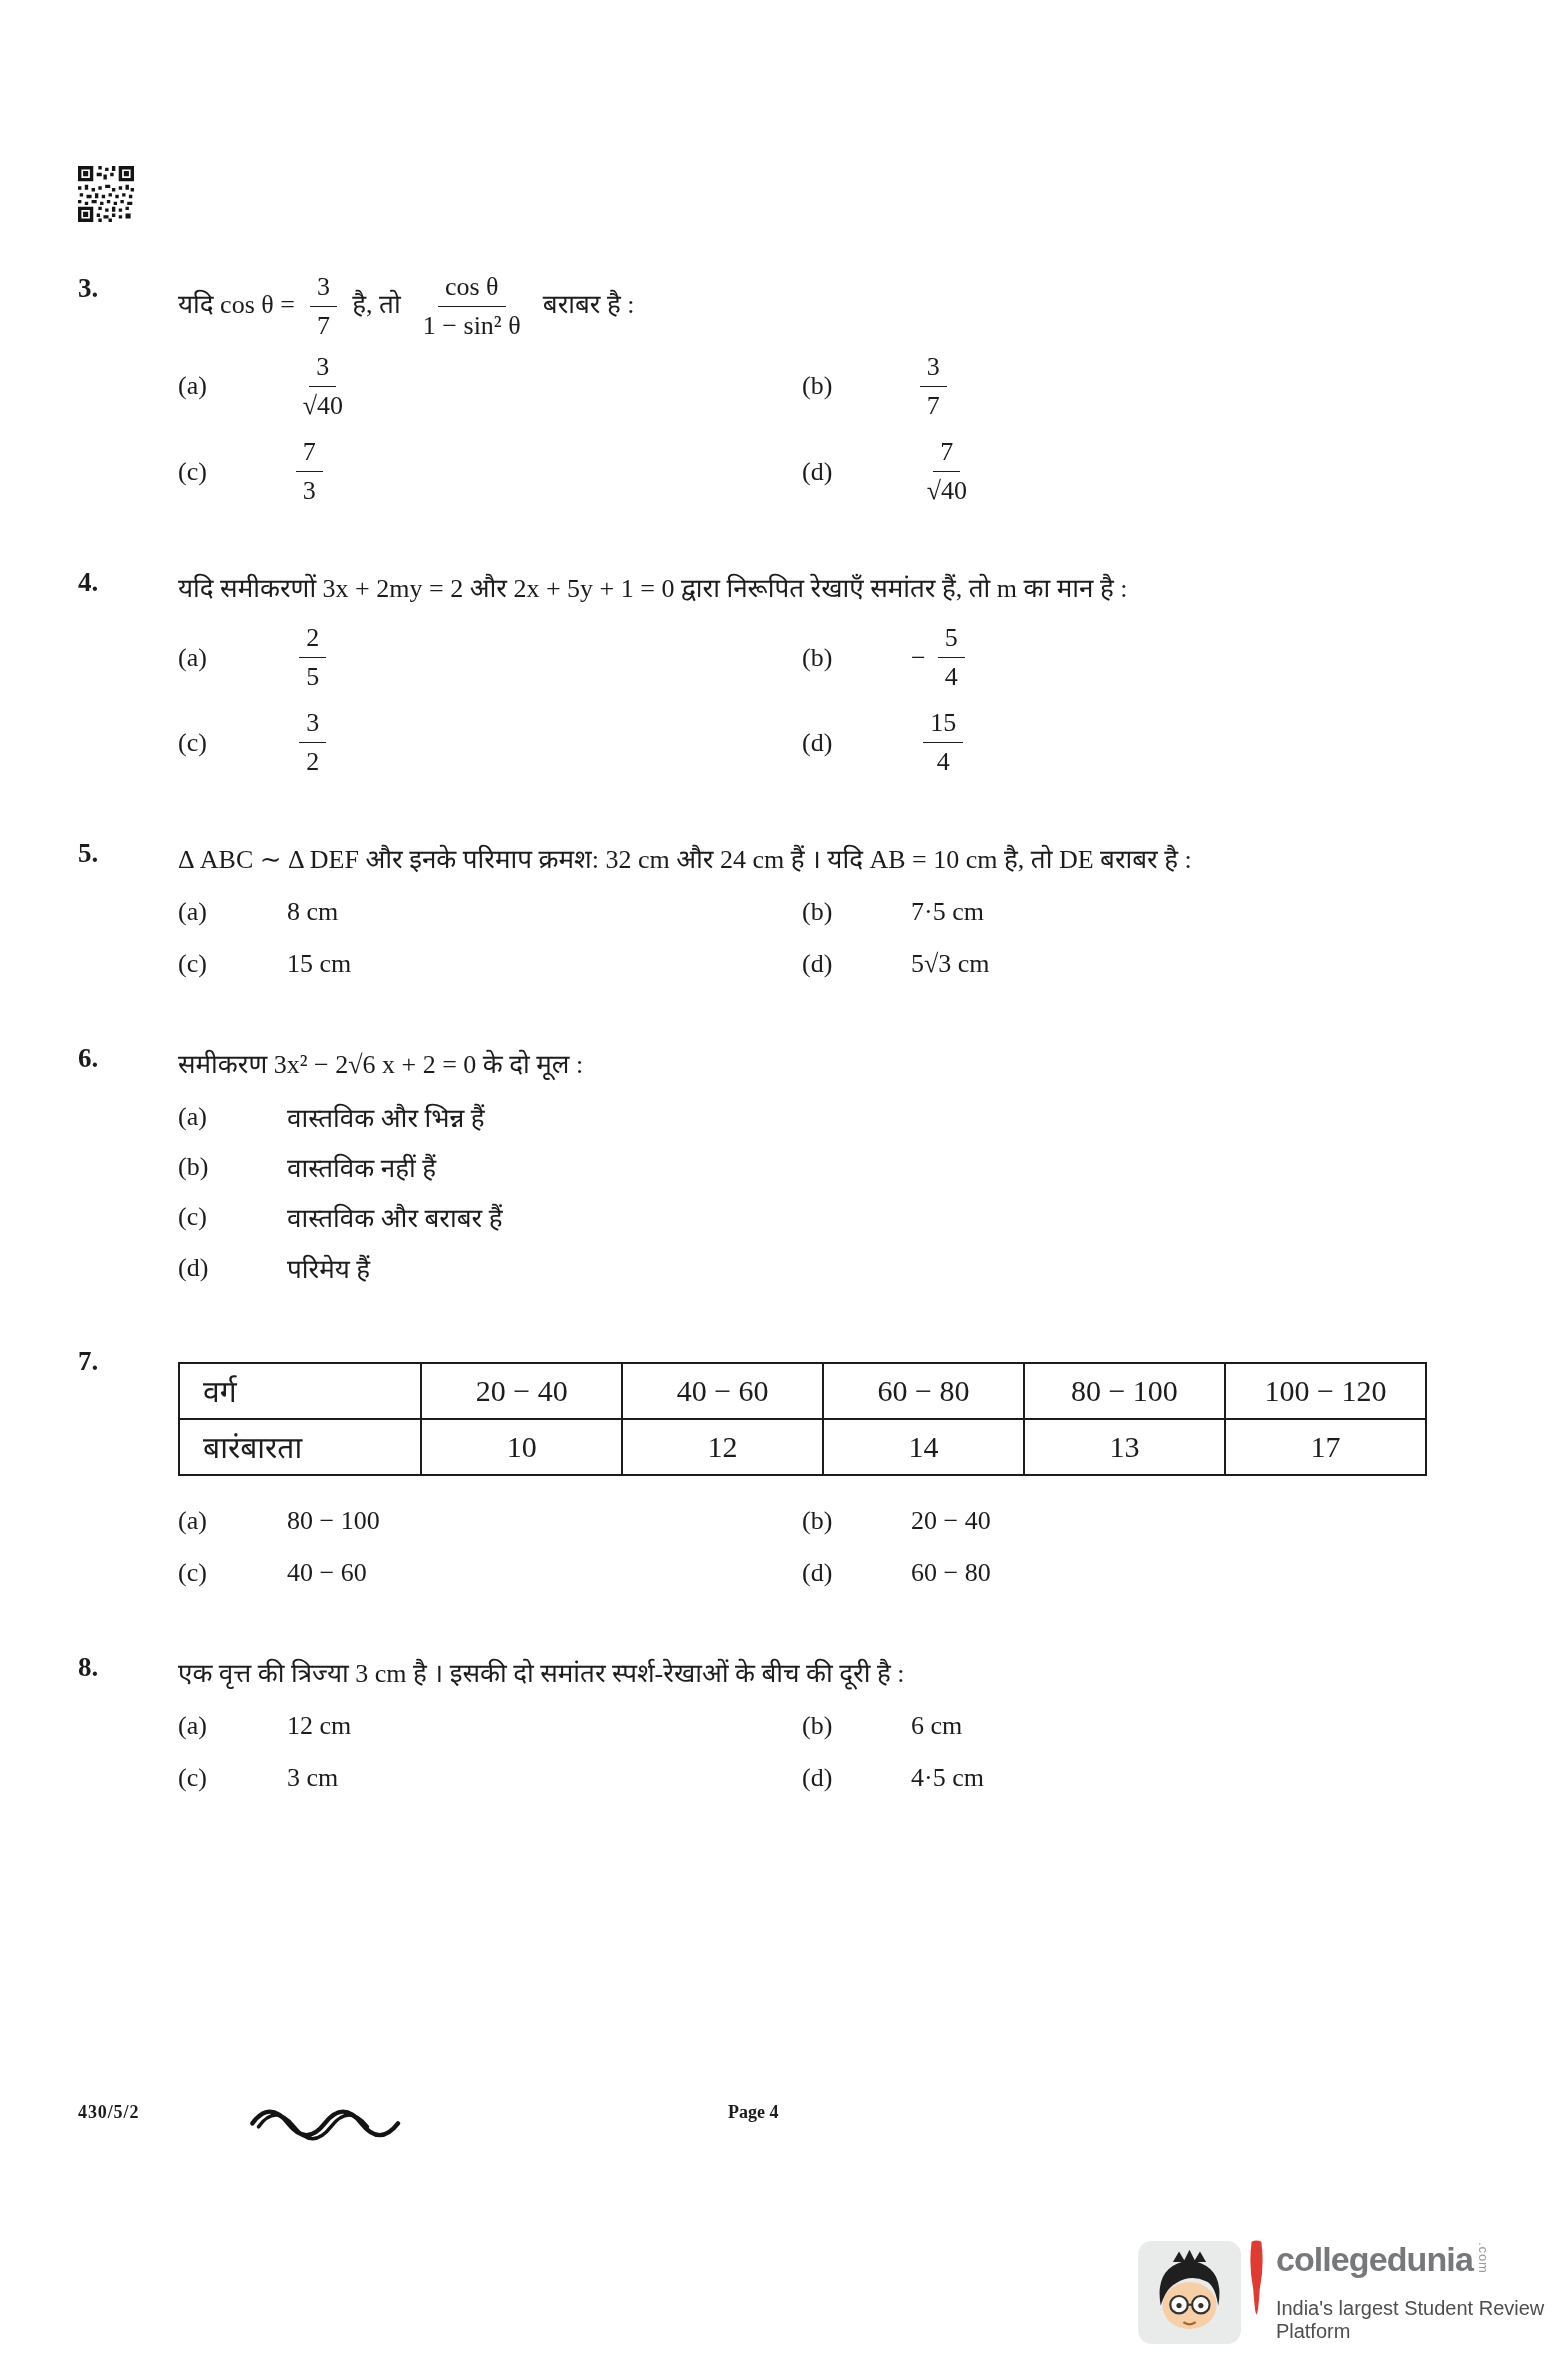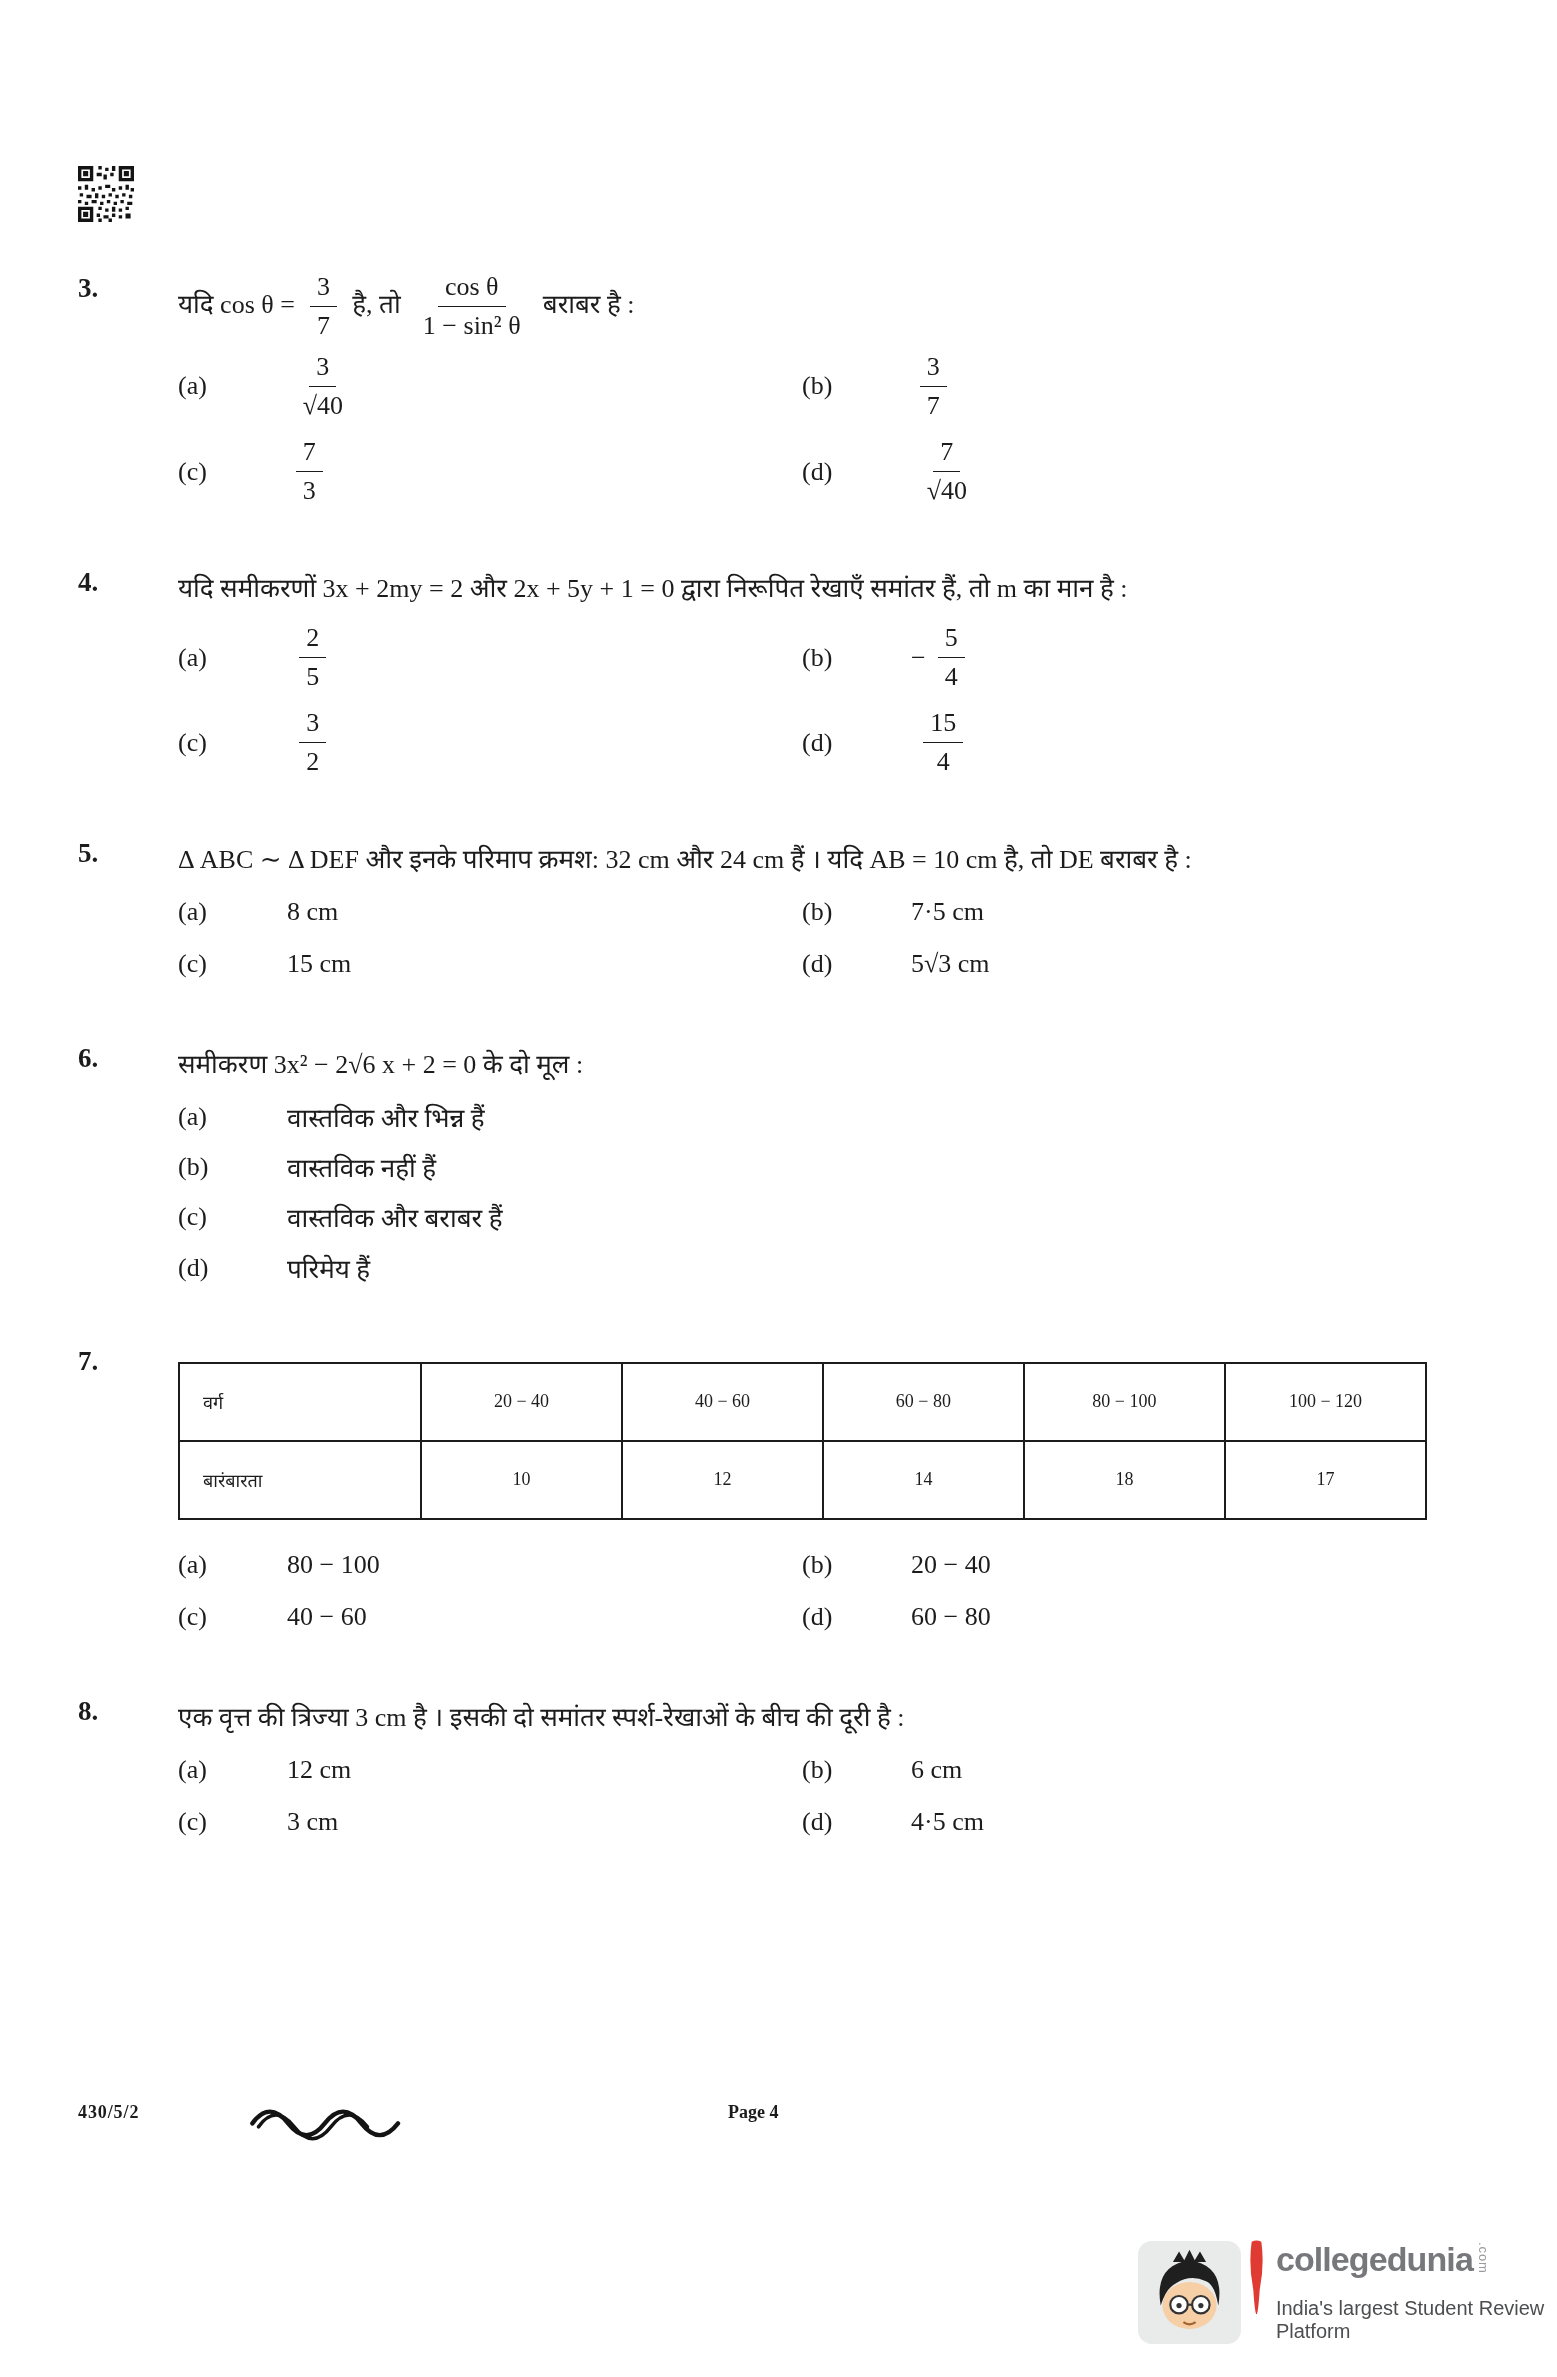--- a/index.html
+++ b/index.html
@@ -24,22 +24,22 @@
   .opt-label { width:109px; flex-shrink:0; }
   .opt-prefix { margin-right:3.5px; }
   .opt-value { }
 
   .frac { display:inline-flex; flex-direction:column; align-items:center; vertical-align:middle; margin:0 8.7px; line-height:1.25; }
   .fnum { padding:0 7px 2.6px; border-bottom:1.7px solid #1c1c1c; text-align:center; white-space:nowrap; }
   .fden { padding:2.6px 7px 0; text-align:center; white-space:nowrap; }
 
   .qtable { border-collapse:collapse; margin:17.4px 0 26px; }
   .qtable td {
-    border:2.2px solid #1c1c1c; font-size:18px; text-align:center;
-    height:78px; padding:5.2px 15.7px;
+    border:2.2px solid #1c1c1c; font-size:30px; text-align:center;
+    height:56px; padding:5.2px 15.7px;
   }
   .qtable td.rowhead { width:244px; text-align:left; padding-left:23px; }
   .qtable td.cell { width:203px; }
 
   .footer { position:absolute; top:2093px; left:78px; right:131px; height:61px; font-size:18px; }
   .paper-code { position:absolute; left:0; top:8.7px; font-weight:bold; letter-spacing:0.9px; }
   .squiggle { position:absolute; left:170px; top:10.5px; }
   .page-label { position:absolute; left:650px; top:8.7px; font-weight:bold; }
 
   .branding { position:absolute; left:1138px; top:2241px; display:flex; align-items:center; }
@@ -215,21 +215,21 @@
           <td class="cell">40 − 60</td>
           <td class="cell">60 − 80</td>
           <td class="cell">80 − 100</td>
           <td class="cell">100 − 120</td>
         </tr>
         <tr>
           <td class="rowhead">बारंबारता</td>
           <td class="cell">10</td>
           <td class="cell">12</td>
           <td class="cell">14</td>
-          <td class="cell">18</td>
+          <td class="cell">13</td>
           <td class="cell">17</td>
         </tr>
       </tbody>
         </table>
       <div class="opts">
         <div class="opt">
           <span class="opt-label">(a)</span>
           <span class="opt-value">80 − 100</span>
         </div>
         <div class="opt">

